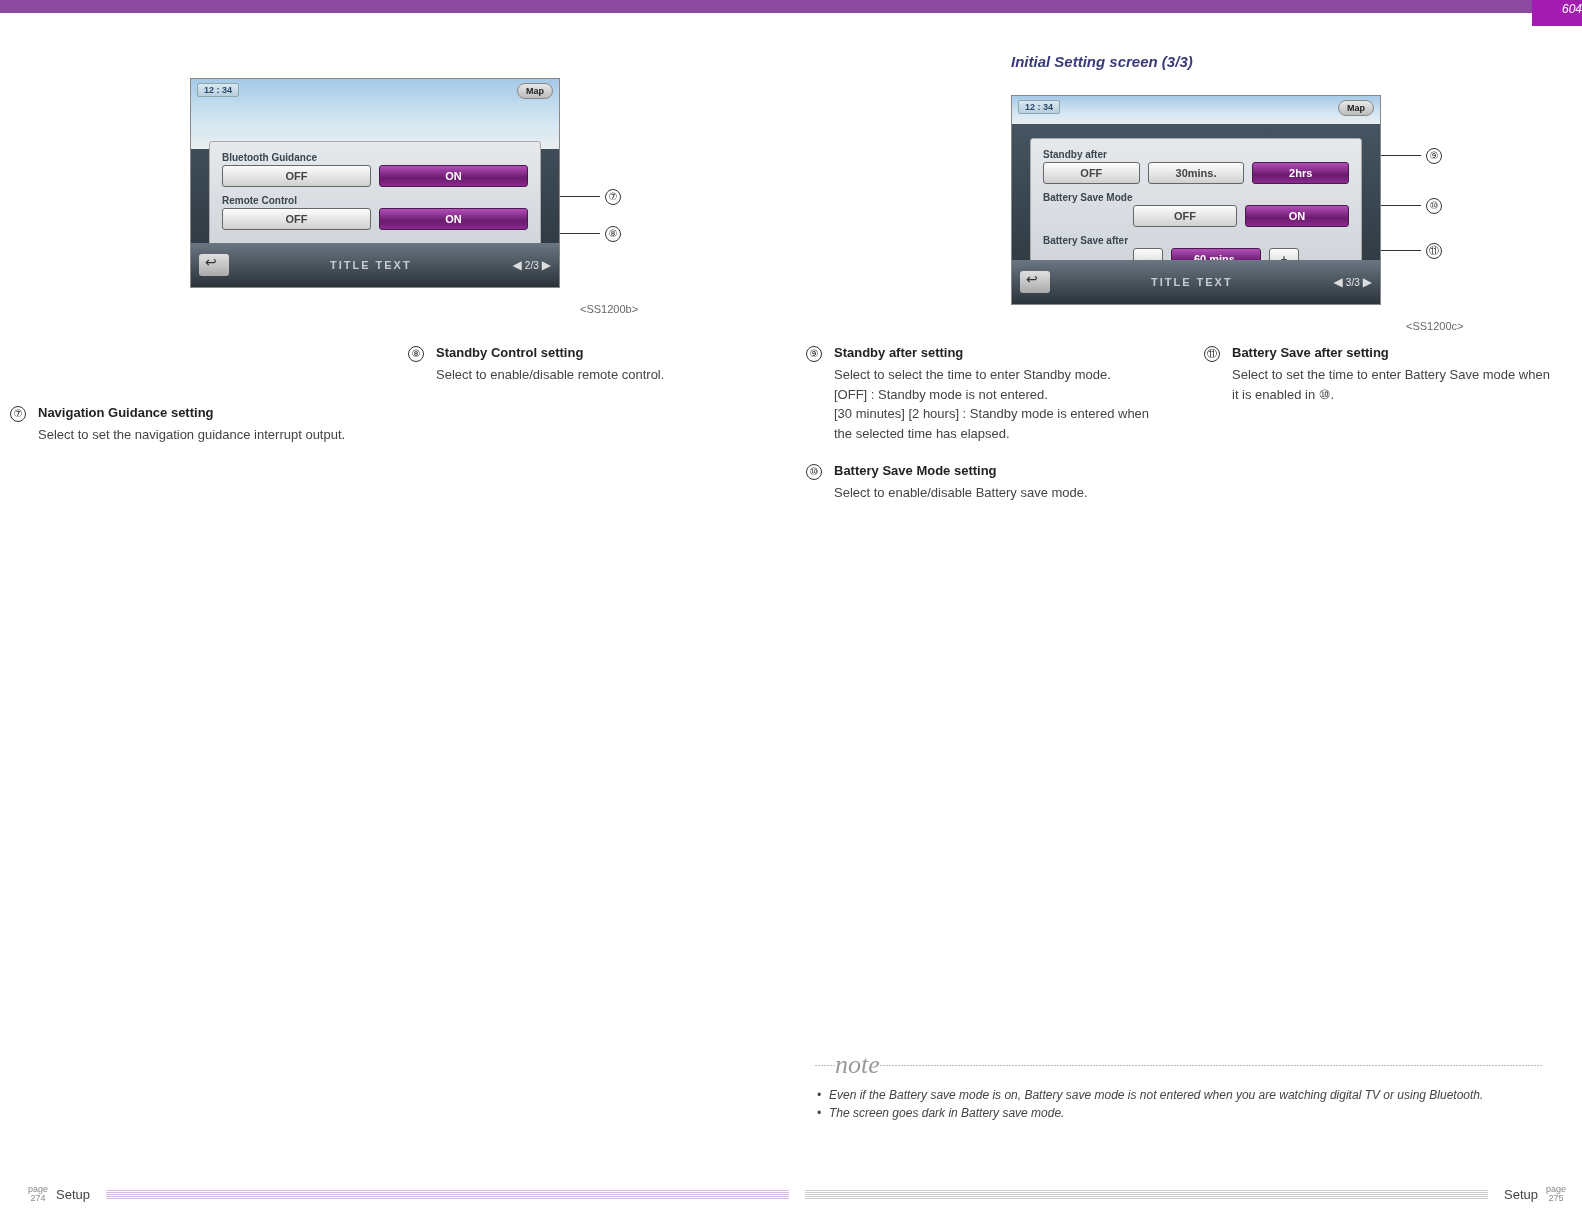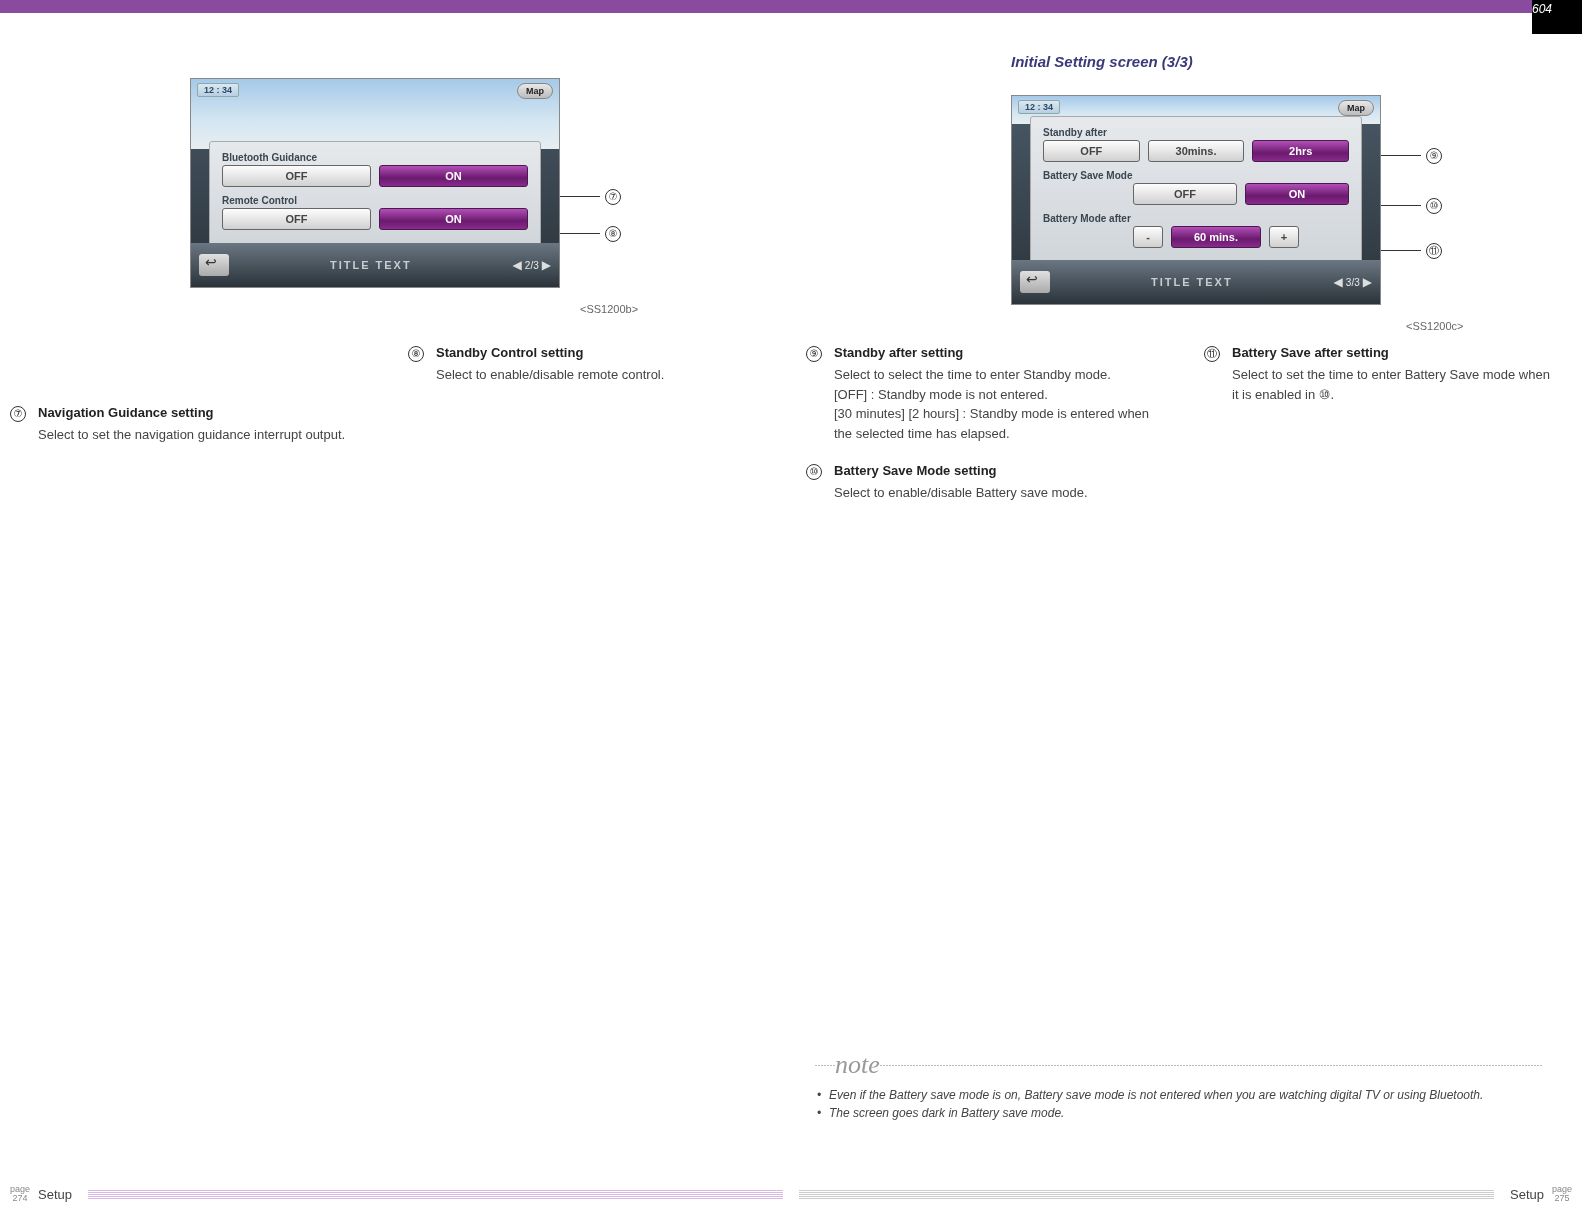--- a/index.html
+++ b/index.html
@@ -14,26 +14,26 @@
   }
   .topbar {
     height: 13px;
     background: #8a4a9e;
     width: 100%;
   }
   .topbar-inner {
     position: absolute;
     right: 0;
     top: 0;
-    height: 34px;
+    height: 26px;
     width: 50px;
-    background: #000000;
+    background: #a21caf;
     color: #fff;
     font-size: 12px;
-    text-align: left;
+    text-align: right;
     line-height: 18px;
     font-style: italic;
   }
   .page {
     width: 1582px;
     position: relative;
     padding: 40px 0 0 0;
   }
   .columns {
     display: flex;
@@ -192,23 +192,23 @@
     flex:1; height:1px;
     background: repeating-linear-gradient(90deg,#bbb 0,#bbb 2px,transparent 2px,transparent 3px);
   }
   .note-pre { width:20px; height:1px;
     background: repeating-linear-gradient(90deg,#bbb 0,#bbb 2px,transparent 2px,transparent 3px); }
   .note-list { font-size:12px; color:#444; font-style:italic; padding-left:14px; }
   .note-list li { margin-bottom:4px; list-style:none; position:relative; }
   .note-list li::before { content:"•"; position:absolute; left:-12px; }
 
   .footer {
-    position:absolute; bottom:8px; left:0; right:0;
+    position:absolute; bottom:8px; left:12px; right:0;
     display:flex; justify-content:space-between; align-items:center;
-    padding:0 10px;
+    padding:0 16px;
     font-size:11px;
   }
   .footer .pg { text-align:center; color:#888; font-size:9px; line-height:1; }
   .footer .cat { margin:0 8px; font-size:13px; color:#444; }
   .footer .stripes {
     flex:1; height:10px;
     background: repeating-linear-gradient(0deg,#d9b8e4 0,#d9b8e4 1px,#fff 1px,#fff 2px);
     margin:0 8px;
   }
   .footer .right-stripes {
@@ -268,33 +268,33 @@
 
     <div class="right-half">
       <div class="section-title">Initial Setting screen (3/3)</div>
 
       <div class="screen-wrap">
         <div class="screen">
           <div class="screen-sky" style="height:28px;">
             <div class="clock">12 : 34</div>
             <div class="map-btn"><span>Map</span></div>
           </div>
-          <div class="screen-body" style="top:20px;">
+          <div class="screen-body" style="top:42px;">
             <div class="row-lbl">Standby after</div>
             <div class="row-btns">
               <div class="sbtn"><span>OFF</span></div>
               <div class="sbtn"><span>30mins.</span></div>
               <div class="sbtn on"><span>2hrs</span></div>
             </div>
             <div class="row-lbl">Battery Save Mode</div>
             <div class="row-btns" style="padding-left:90px;">
               <div class="sbtn"><span>OFF</span></div>
               <div class="sbtn on"><span>ON</span></div>
             </div>
-            <div class="row-lbl">Battery Mode after</div>
+            <div class="row-lbl">Battery Save after</div>
             <div class="row-btns" style="padding-left:90px;">
               <div class="sbtn tiny"><span>-</span></div>
               <div class="sbtn on" style="flex:0 0 90px;"><span>60 mins.</span></div>
               <div class="sbtn tiny"><span>+</span></div>
             </div>
           </div>
           <div class="screen-footer">
             <div class="back-arrow"></div>
             <div class="title-text">TITLE TEXT</div>
             <div class="pager">

